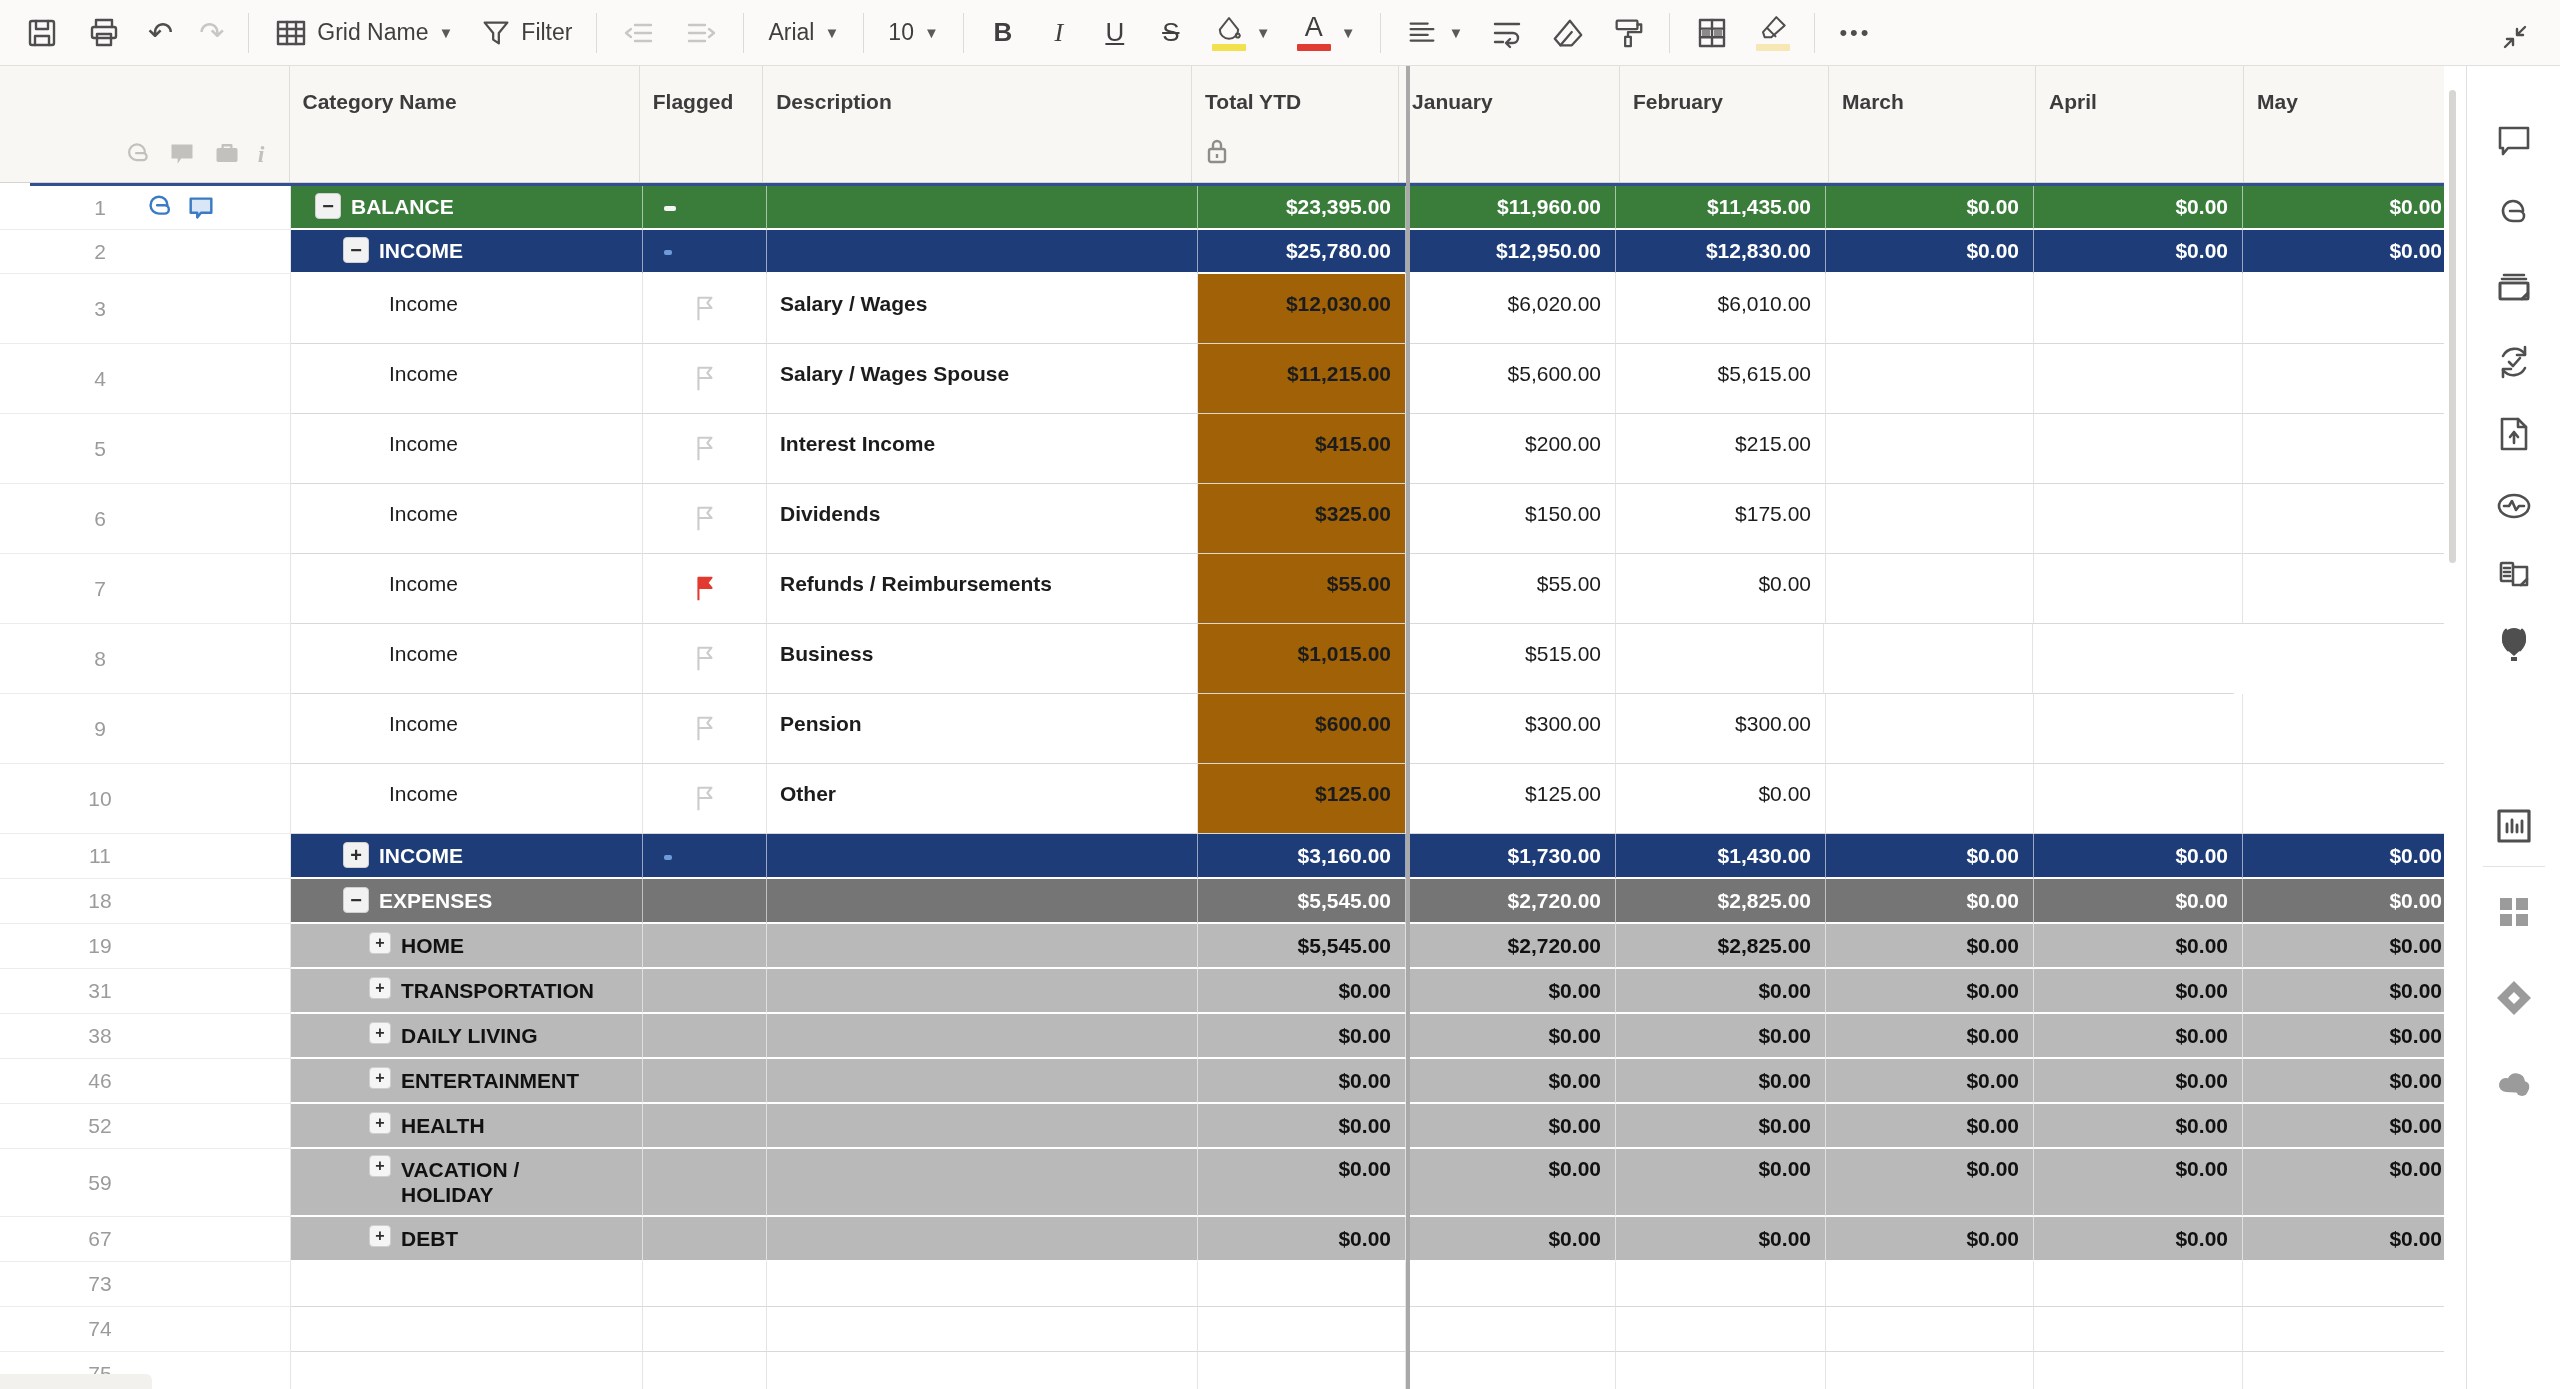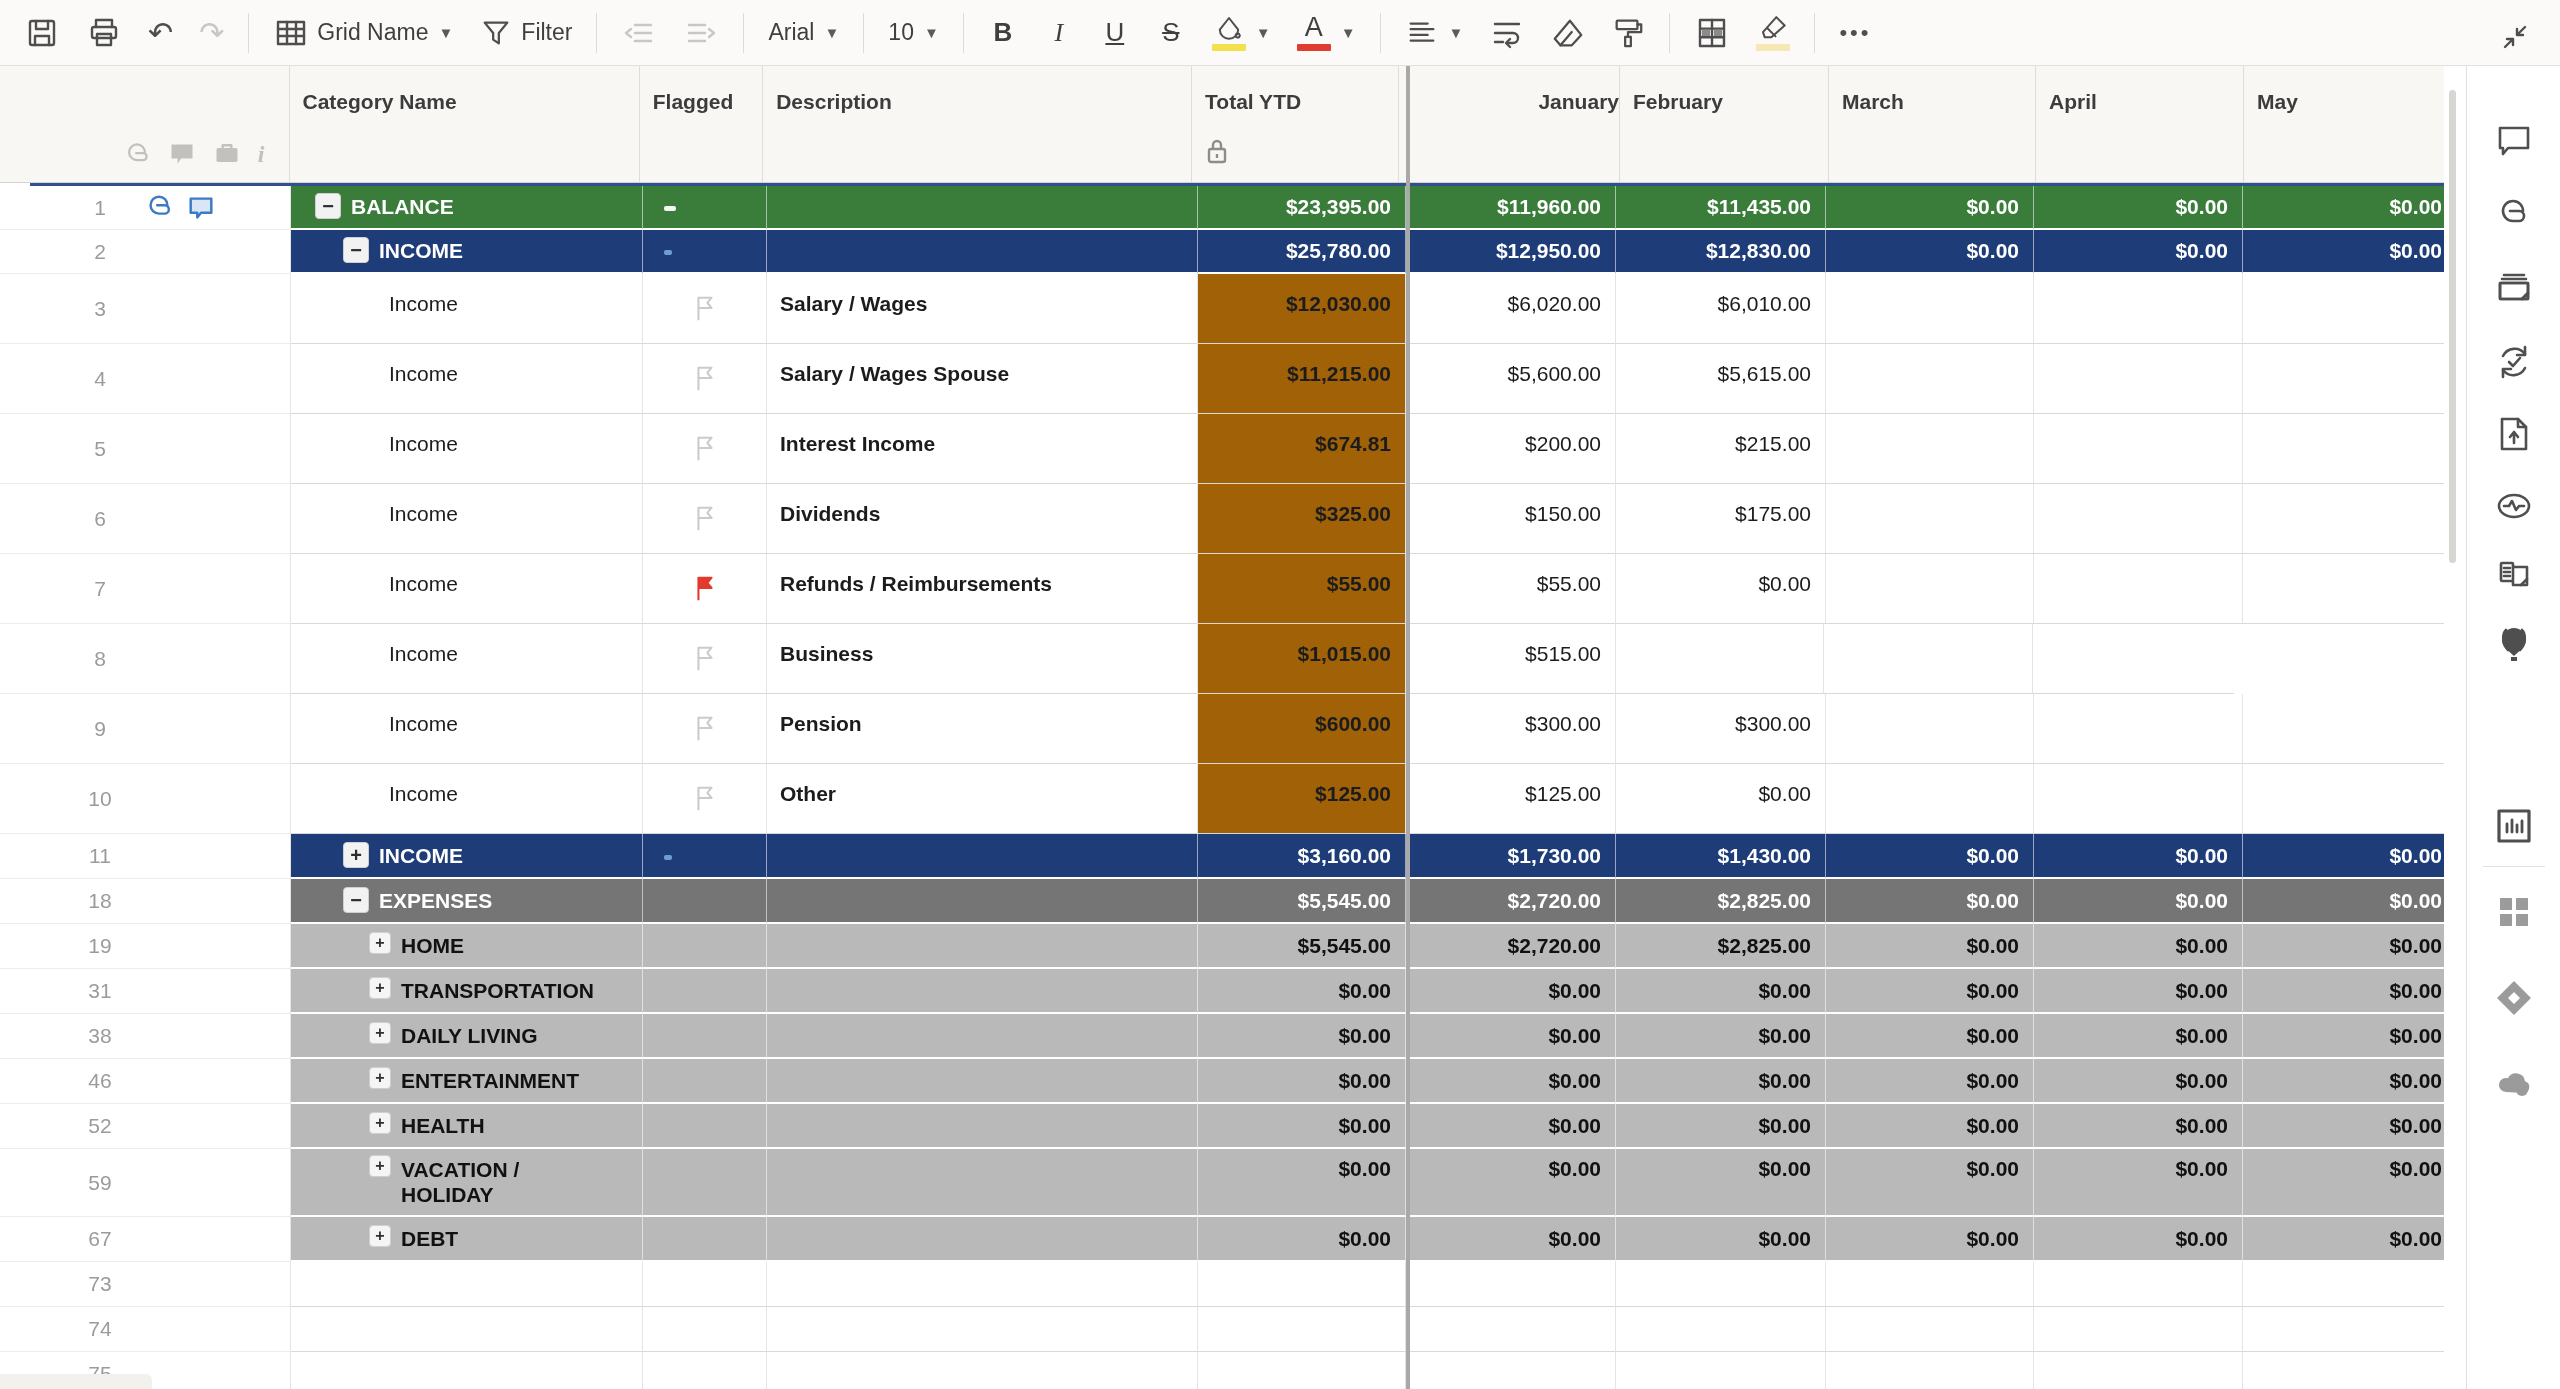--- a/index.html
+++ b/index.html
@@ -45,21 +45,21 @@
     font-size:21px; font-weight:bold; color:#3c3c3c; padding:24px 0 0 13px; background:#f8f7f4; }
   .hgutter { width:291px; padding-left:0; }
   .hmini { position:absolute; right:24px; bottom:14px; display:flex; align-items:center; gap:17px; }
   .hmini svg { stroke:#c3c1be; fill:none; stroke-width:2.6; stroke-linecap:round; stroke-linejoin:round; }
   .hmini .info-i { color:#c3c1be; font-size:24px; font-style:italic; font-family:"Liberation Serif", serif; }
   .hlock { position:absolute; left:13px; bottom:12px; }
   .hlock svg { stroke:#8f8d8a; fill:none; stroke-width:2.4; }
 
   
   .w-cat { width:352px; } .w-flag { width:124px; } .w-desc { width:431px; }
-  .w-ytd { width:208px; } .w-jan { width:222px;text-align:right; } .w-feb { width:210px; }
+  .w-ytd { width:208px; } .w-jan { width:222px; } .w-feb { width:210px; }
   .w-mar { width:208px; } .w-apr { width:209px; } .w-may { width:201px; border-right:none; }
 
   
   .grid-top-line { position:absolute; left:30px; top:117px; width:2414px; height:3px; background:#31508f; z-index:5; }
   .rows { position:absolute; left:0; top:120px; width:2444px; }
   .row { display:flex; width:2444px; background:#fff; }
   .h-a { height:44px; } .h-b { height:70px; } .h-c { height:45px; } .h-d { height:68px; }
 
   .gutter { width:291px; display:flex; align-items:center; background:#fff;
     border-right:1px solid #e4e4e4; border-bottom:1px solid #ececec; padding-left:60px; }
@@ -511,21 +511,21 @@
         <svg class="flagsvg" viewBox="0 0 32 32">
                 <path class="fpath" d="M9 29 V5 h14 l-4.5 5.5 4.5 5.5 H9"></path>
               </svg>
         
       </span>
     </div>
     <div class="cell c-desc">
             <span class="v">Interest Income</span>
           </div>
     <div class="cell c-ytd">
-            <span class="v">$674.81</span>
+            <span class="v">$415.00</span>
           </div>
     <div class="cell c-m c-jan">
             <span class="v">$200.00</span>
           </div>
     <div class="cell c-m c-feb">
             <span class="v">$215.00</span>
           </div>
     <div class="cell c-m c-mar">
             <span class="v"></span>
           </div>

